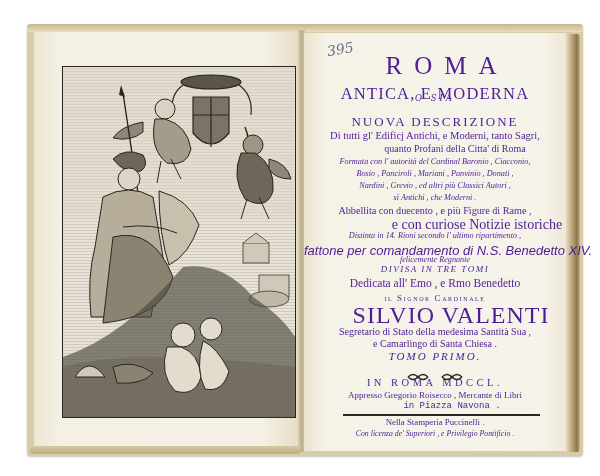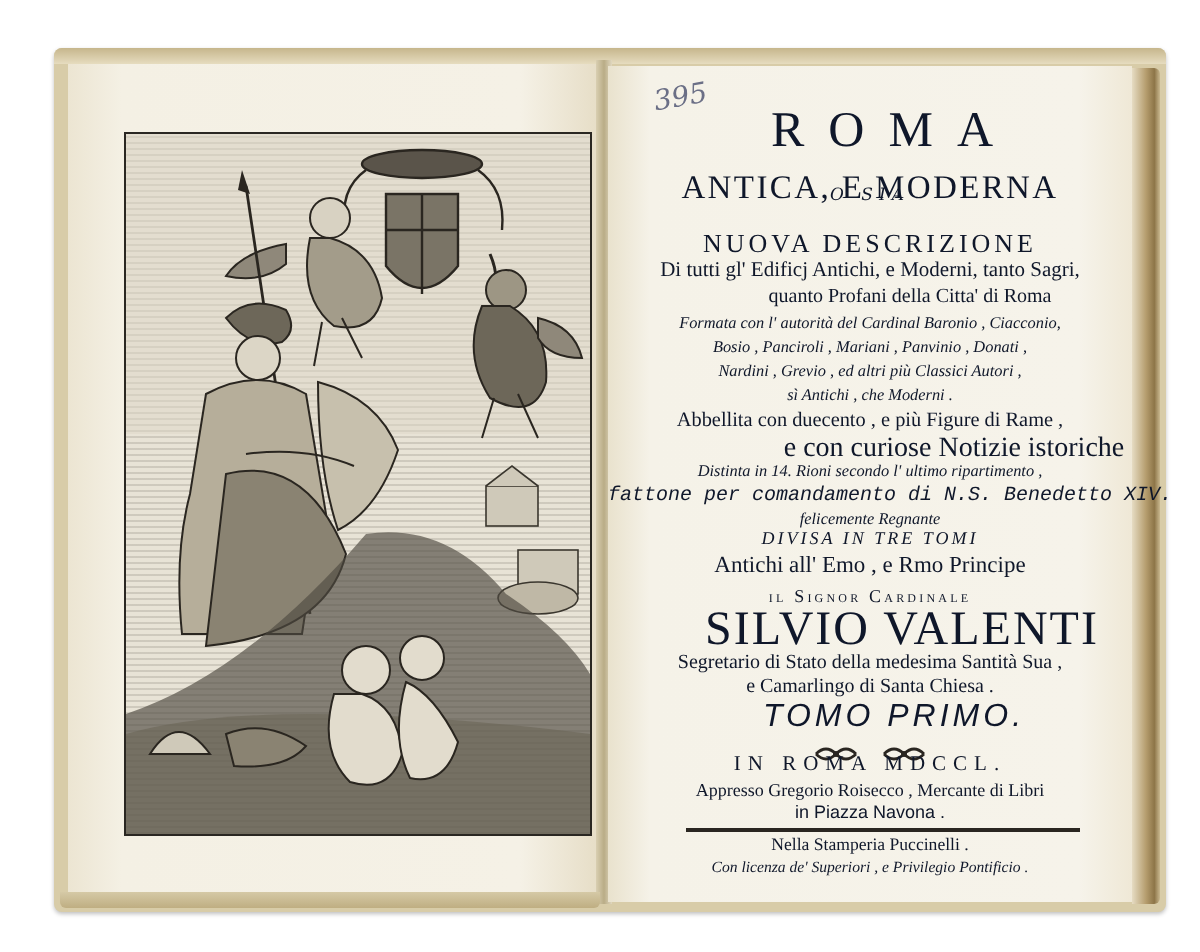--- a/index.html
+++ b/index.html
@@ -47,55 +47,55 @@
     position: absolute; left: 62px; top: 66px; width: 232px; height: 350px;
     border: 1.5px solid #2a2722;
     background:
       repeating-linear-gradient(0deg, rgba(90,85,75,0.18) 0 1px, transparent 1px 3px),
       #e8e3d6;
     overflow: hidden;
   }
   .plate svg { position: absolute; left: 0; top: 0; }
   
   .tp {
-    position: absolute; left: 304px; width: 262px; text-align: center; color: #0f172a;
+    position: absolute; left: 304px; width: 262px; text-align: center; color: #4c1d95;
     white-space: nowrap;
   }
   .ms-mark {
     position: absolute; left: 327px; top: 41px; color: #6b6f86; font-style: italic;
     font-size: 14px; transform: rotate(-10deg); font-family: "DejaVu Serif", serif;
   }
   .t-roma { top: 52px; font-size: 25px; letter-spacing: 12px; padding-left: 12px; font-family: "Liberation Serif", serif; }
   .t-antica { top: 84px; font-size: 16.5px; letter-spacing: 1.2px; font-family: "Liberation Serif", serif; }
   .t-osia { top: 93px; font-size: 8.5px; font-style: italic; letter-spacing: 3px; }
   .t-nuova { top: 114px; font-size: 13px; letter-spacing: 2px; font-family: "Liberation Serif", serif; }
   .t-di { top: 130px; font-size: 10.5px; font-family: "Liberation Serif", serif; }
   .t-quanto { top: 143px; font-size: 10px; font-family: "Liberation Serif", serif; padding-left: 20px; }
   .t-form1 { top: 157px; font-size: 8.2px; font-style: italic; font-family: "Liberation Serif", serif; }
   .t-form2 { top: 169px; font-size: 8.2px; font-style: italic; font-family: "Liberation Serif", serif; }
   .t-form3 { top: 181px; font-size: 8.2px; font-style: italic; font-family: "Liberation Serif", serif; }
   .t-form4 { top: 193px; font-size: 8.2px; font-style: italic; font-family: "Liberation Serif", serif; }
   .t-abb1 { top: 205px; font-size: 10.2px; font-family: "Liberation Serif", serif; }
   .t-abb2 { top: 217px; font-size: 14px; font-family: "Liberation Serif", serif; margin-left: 42px; }
   .t-dist1 { top: 231px; font-size: 8.2px; font-style: italic; font-family: "Liberation Serif", serif; }
-  .t-dist2 { top: 243px; font-size: 10px; font-style: italic; font-family: Liberation Mono, monospace; }
+  .t-dist2 { top: 243px; font-size: 13px; font-style: italic; font-family: Liberation Sans, sans-serif; }
   .t-dist3 { top: 255px; font-size: 8.2px; font-style: italic; font-family: "Liberation Serif", serif; }
   .t-divisa { top: 264px; font-size: 9px; font-style: italic; letter-spacing: 1.5px; font-family: "Liberation Serif", serif; }
   .t-dedicata { top: 277px; font-size: 11.5px; font-family: "Liberation Serif", serif; }
   .t-signor { top: 293px; font-size: 9px; letter-spacing: 1.6px; font-variant: small-caps; font-family: "Liberation Serif", serif; }
   .t-silvio { top: 302px; font-size: 24px; letter-spacing: 1px; font-family: "Liberation Serif", serif; padding-left: 16px; }
   .t-seg { top: 326px; font-size: 10px; font-family: "Liberation Serif", serif; }
   .t-cam { top: 338px; font-size: 10px; font-family: "Liberation Serif", serif; }
-  .t-tomo { top: 350px; font-size: 16px; font-style: italic; letter-spacing: 2px; font-family: Liberation Sans, sans-serif; padding-left: 12px; }
+  .t-tomo { top: 350px; font-size: 11px; font-style: italic; letter-spacing: 2px; font-family: Liberation Serif, serif; }
   .ornaments { position: absolute; left: 304px; top: 366px; width: 262px; text-align: center; }
   .orn { display: inline-block; width: 22px; height: 8px; margin: 0 3px; position: relative; }
   .orn svg { position: absolute; left: 0; top: 0; }
   .t-inroma { top: 377px; font-size: 10.5px; letter-spacing: 3.5px; font-family: "Liberation Serif", serif; }
   .t-app { top: 390px; font-size: 9px; font-family: "Liberation Serif", serif; }
-  .t-piazza { top: 401px; font-size: 9px; font-family: Liberation Sans, sans-serif; }
+  .t-piazza { top: 401px; font-size: 9px; font-family: Liberation Mono, monospace; margin-left: 17px; }
   .rule { position: absolute; left: 343px; top: 414px; width: 197px; height: 1.5px; background: #2a2621; }
   .t-stamp { top: 417px; font-size: 8.8px; font-family: "Liberation Serif", serif; }
   .t-lic { top: 429px; font-size: 7.8px; font-style: italic; font-family: "Liberation Serif", serif; }
 </style>
 </head>
 <body>
 
 <div class="book"></div>
 <div class="cover-edge-top"></div>
 <div class="page page-left"></div>
@@ -178,21 +178,21 @@
 <div class="tp t-form1">Formata con l' autorità del Cardinal Baronio , Ciacconio,</div>
 <div class="tp t-form2">Bosio , Panciroli , Mariani , Panvinio , Donati ,</div>
 <div class="tp t-form3">Nardini , Grevio , ed altri più Classici Autori ,</div>
 <div class="tp t-form4">sì Antichi , che Moderni .</div>
 <div class="tp t-abb1">Abbellita con duecento , e più Figure di Rame ,</div>
 <div class="tp t-abb2">e con curiose Notizie istoriche</div>
 <div class="tp t-dist1">Distinta in 14. Rioni secondo l' ultimo ripartimento ,</div>
 <div class="tp t-dist2">fattone per comandamento di N.S. Benedetto XIV.</div>
 <div class="tp t-dist3">felicemente Regnante</div>
 <div class="tp t-divisa">DIVISA IN TRE TOMI</div>
-<div class="tp t-dedicata">Antichi all' Emo , e Rmo Principe</div>
+<div class="tp t-dedicata">Dedicata all' Emo , e Rmo Benedetto</div>
 <div class="tp t-signor">il Signor Cardinale</div>
 <div class="tp t-silvio">SILVIO VALENTI</div>
 <div class="tp t-seg">Segretario di Stato della medesima Santità Sua ,</div>
 <div class="tp t-cam">e Camarlingo di Santa Chiesa .</div>
 <div class="tp t-tomo">TOMO PRIMO.</div>
 
 <div class="ornaments">
   <span class="orn">
     <svg width="22" height="8" viewBox="0 0 22 8">
         <path d="M1 4 q5 -5 10 0 q5 5 10 0 M1 4 q5 5 10 0 q5 -5 10 0" stroke="#2a2621" stroke-width="1.4" fill="none"></path>

